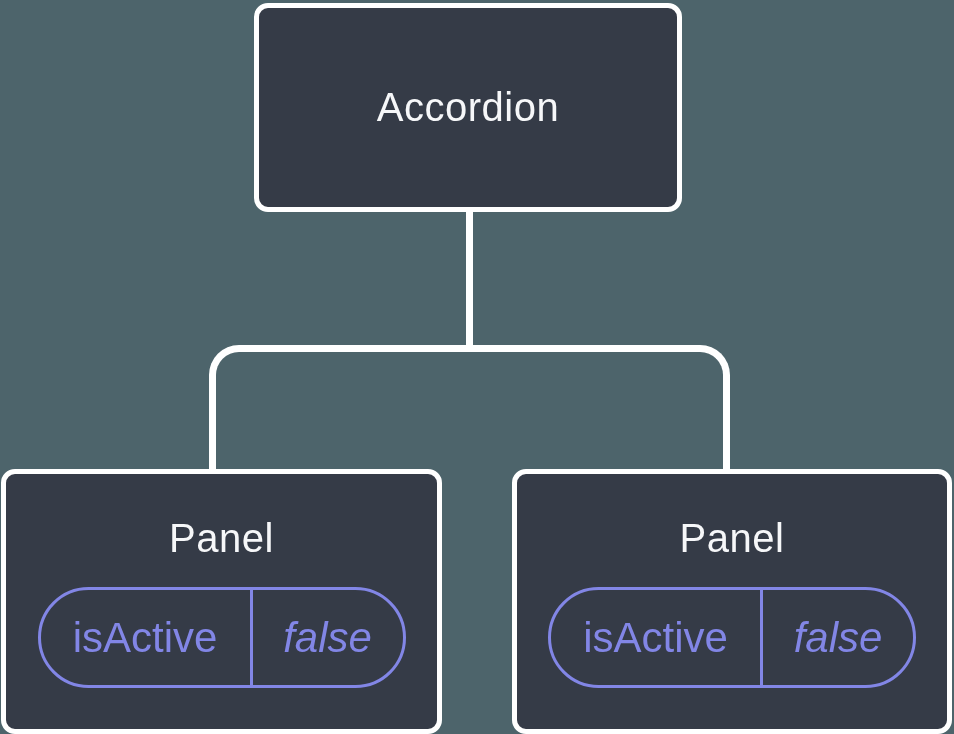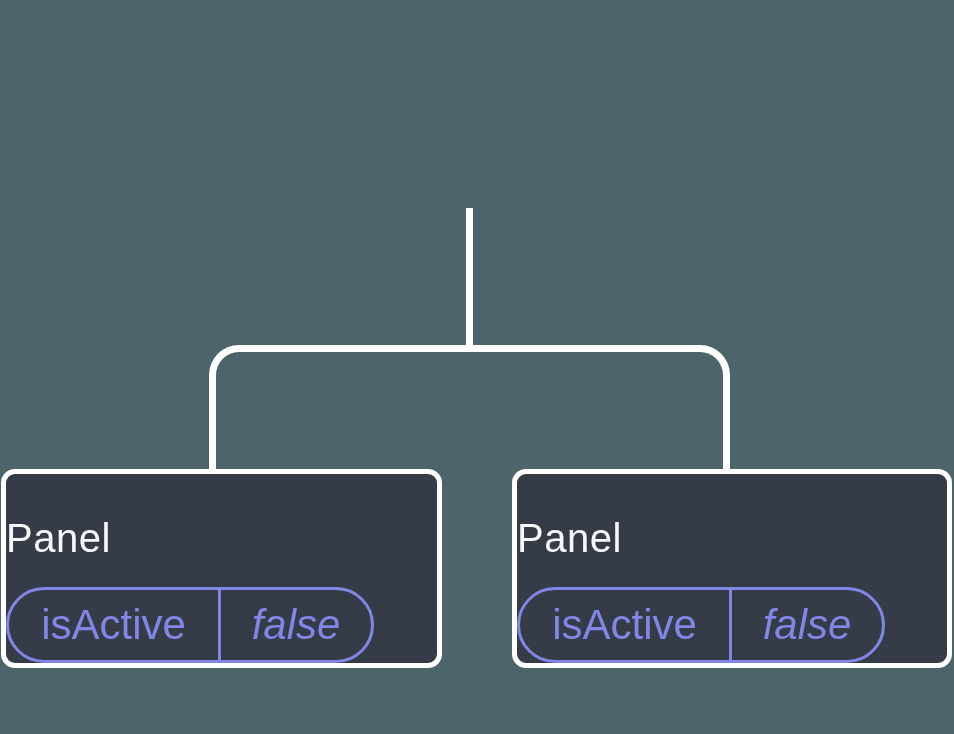--- a/index.html
+++ b/index.html
@@ -63,24 +63,24 @@
   }
   .node-title {
     font-size: 40px;
     font-weight: 500;
     letter-spacing: 0.5px;
     color: var(--node-text);
   }
   .node-panel {
     top: 469px;
     width: 441px;
-    height: 199px;
+    height: 265px;
     display: flex;
     flex-direction: column;
-    align-items: flex-start;
+    align-items: center;
   }
   .node-panel-1 { left: 1px; }
   .node-panel-2 { left: 512px; width: 440px; }
   .node-panel .node-title {
     margin-top: 42px;
   }
 
   
   .state-pill {
     margin-top: 26px;
@@ -109,20 +109,23 @@
   }
 </style>
 </head>
 <body>
 
 <div class="stage">
 
   <div class="connector-stem"></div>
   <div class="connector-branch"></div>
 
+  <div class="node node-root">
+    <span class="node-title">Accordion</span>
+  </div>
 
   <div class="node node-panel node-panel-1">
     <span class="node-title">Panel</span>
     <div class="state-pill">
       <span class="state-key">isActive</span>
       <span class="state-value">false</span>
     </div>
   </div>
 
   <div class="node node-panel node-panel-2">

